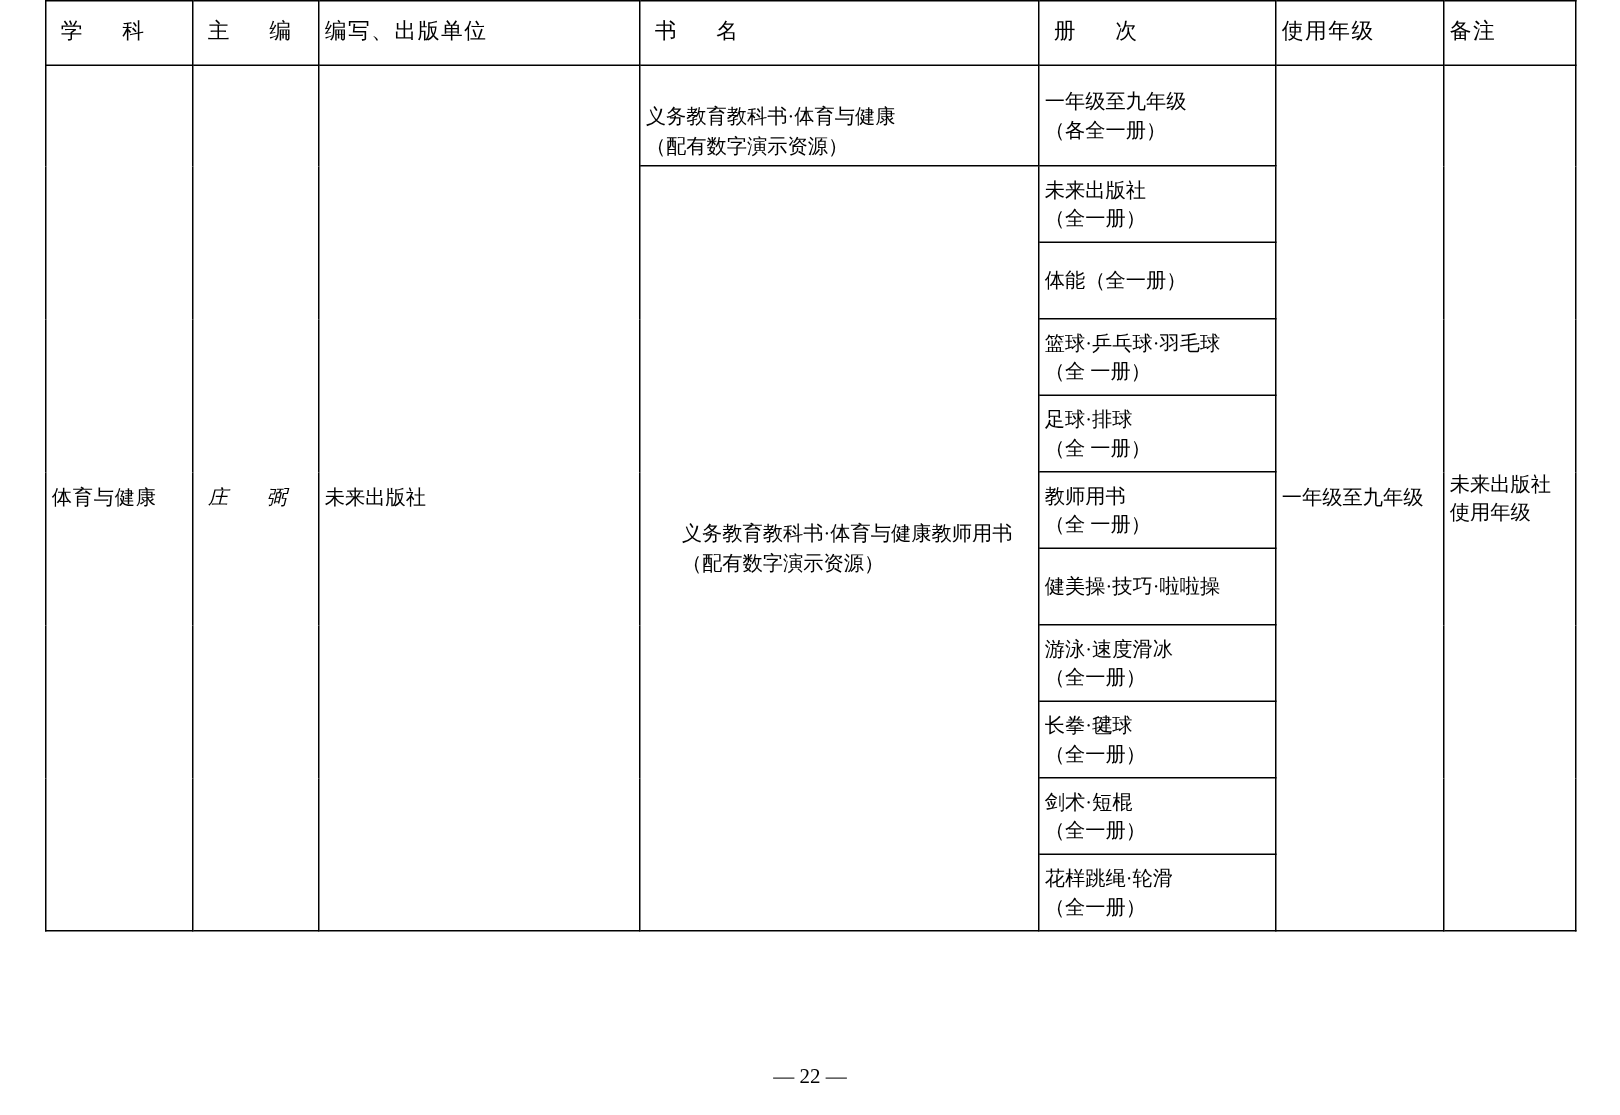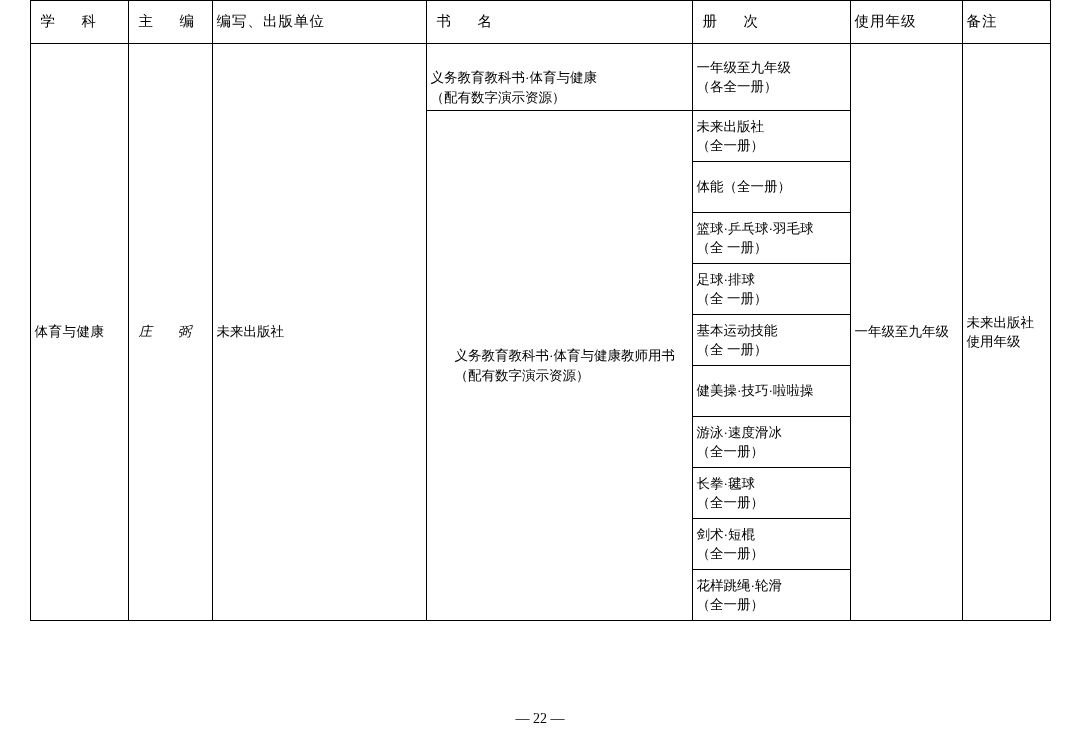--- a/index.html
+++ b/index.html
@@ -182,21 +182,21 @@
         </td>
       </tr>
       <tr>
         <td class="volume-cell">
           <span class="vol-line">足球·排球</span>
           <span class="vol-line">（全 一册）</span>
         </td>
       </tr>
       <tr>
         <td class="volume-cell">
-          <span class="vol-line">基本运动技能</span>
+          <span class="vol-line">教师用书</span>
           <span class="vol-line">（全 一册）</span>
         </td>
       </tr>
       <tr>
         <td class="volume-cell">
           <span class="vol-line">健美操·技巧·啦啦操</span>
           <span class="vol-line"></span>
         </td>
       </tr>
       <tr>

